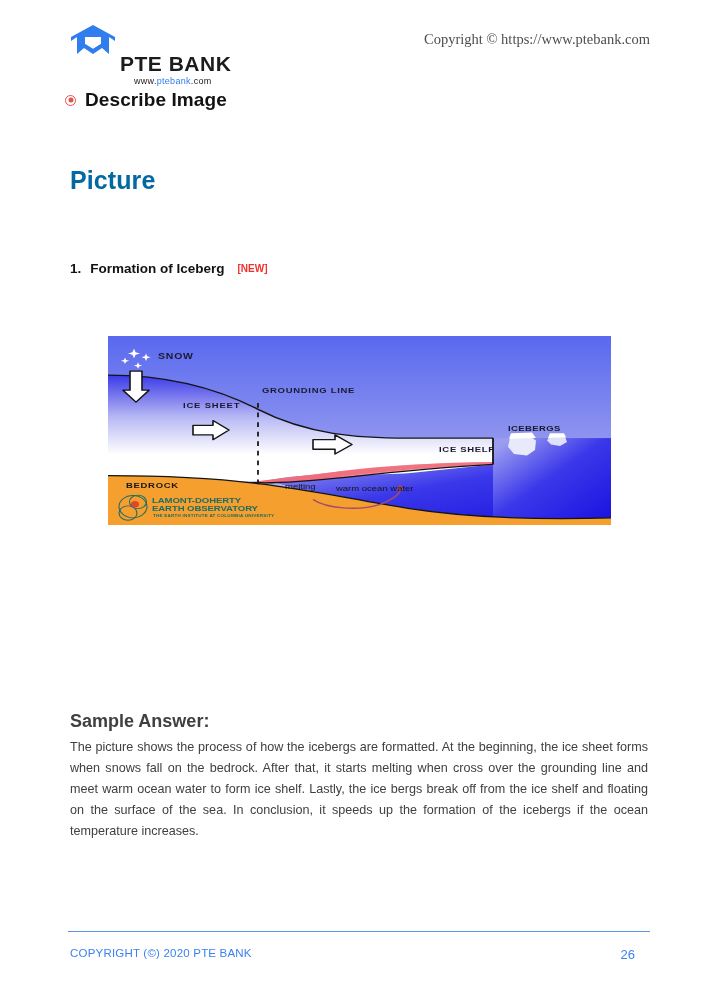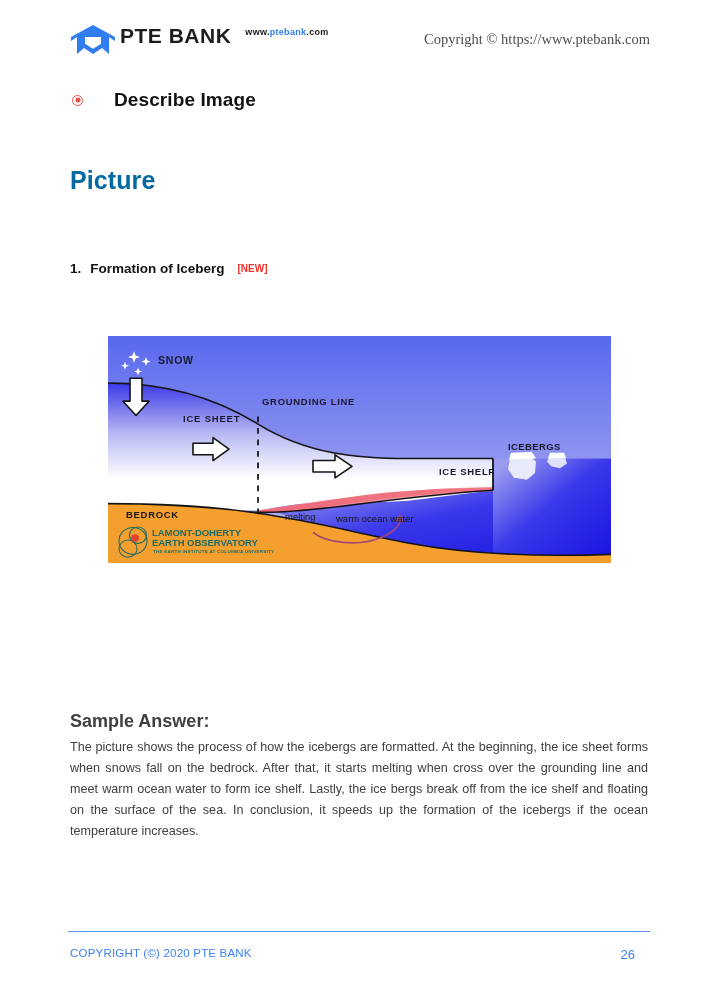--- a/index.html
+++ b/index.html
@@ -32,34 +32,35 @@
     align-items: flex-start;
   }
   .brand-mark {
     width: 46px;
     height: 32px;
     margin-right: 4px;
     flex: none;
   }
   .brand-text-wrap {
     display: flex;
-    flex-direction: row;
+    flex-direction: column;
     padding-top: 1px;
+    margin-top: 28px;
   }
   .brand-name {
     font-family: "Liberation Sans", sans-serif;
     font-weight: bold;
     font-size: 21px;
     letter-spacing: 0.5px;
     color: #1c1c1c;
     line-height: 1;
   }
   .brand-url {
     font-family: "Liberation Sans", sans-serif;
-    font-weight: bold;
+    font-weight: normal;
     font-size: 9px;
     letter-spacing: 0.3px;
     line-height: 1;
     margin-top: 3px;
     margin-left: 14px;
     color: #1c1c1c;
   }
   .brand-url .u-blue { color: #2f7dee; }
   .header-copyright {
     position: absolute;
@@ -67,25 +68,24 @@
     top: 7px;
     font-family: "Liberation Serif", serif;
     font-size: 14.5px;
     color: #4d4d4d;
     white-space: nowrap;
   }
 
   
   .section-title {
     position: absolute;
-    left: 72px;
+    left: 65px;
     top: 89px;
     display: flex;
     align-items: center;
-    gap: 22px;
   }
   .bullet-ring {
     width: 11px;
     height: 11px;
     border: 1.5px solid #e8524c;
     border-radius: 50%;
     box-sizing: border-box;
     position: relative;
     margin-right: 9px;
     flex: none;
@@ -135,21 +135,21 @@
     margin-left: 13px;
     vertical-align: 1px;
   }
 
   
   .figure-wrap {
     position: absolute;
     left: 108px;
     top: 336px;
     width: 503px;
-    height: 227px;
+    height: 189px;
   }
   .figure-svg { display: block; width: 100%; height: 100%; }
 
   
   .answer-label {
     position: absolute;
     left: 70px;
     top: 711px;
     font-size: 18px;
     font-weight: bold;

